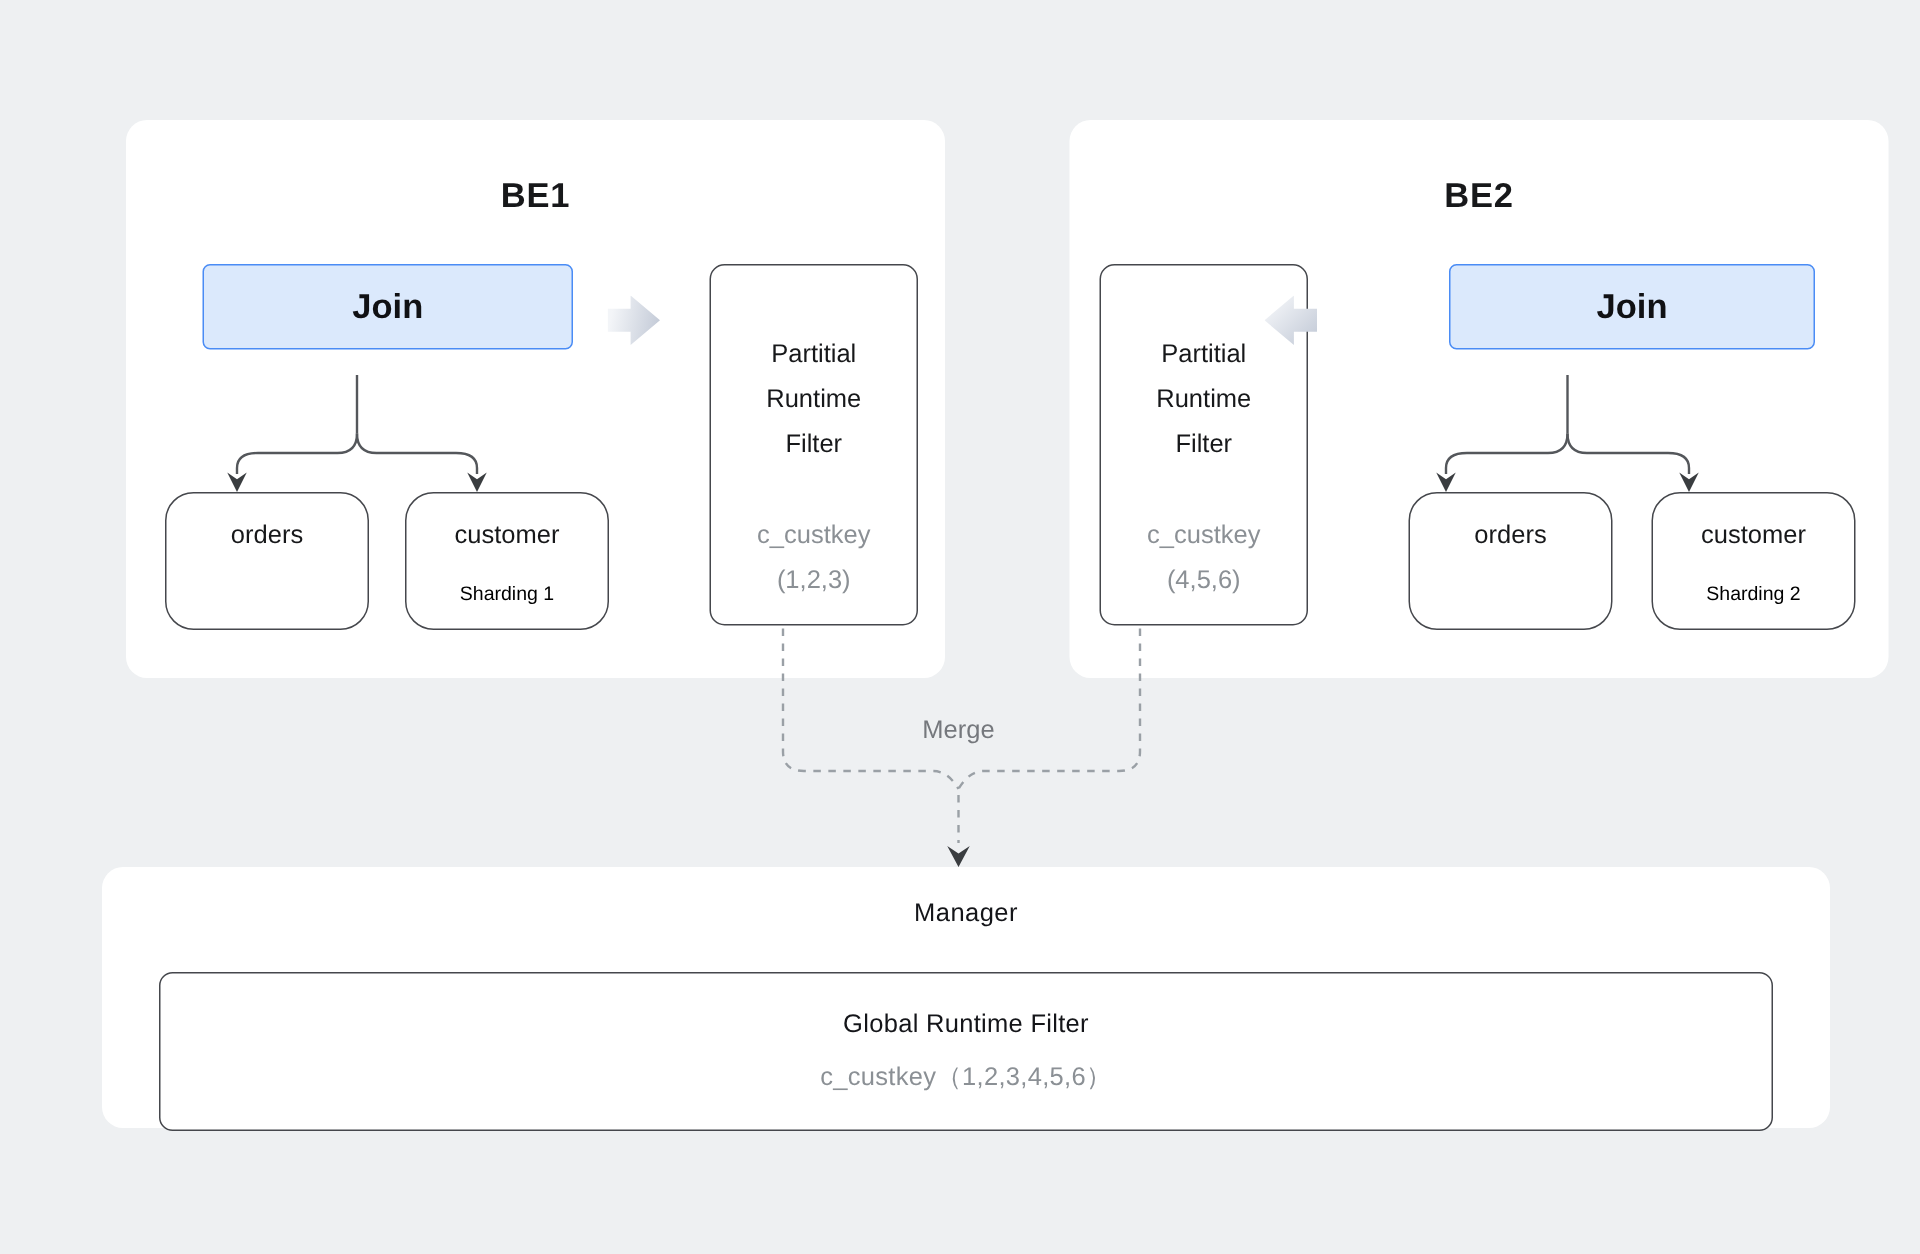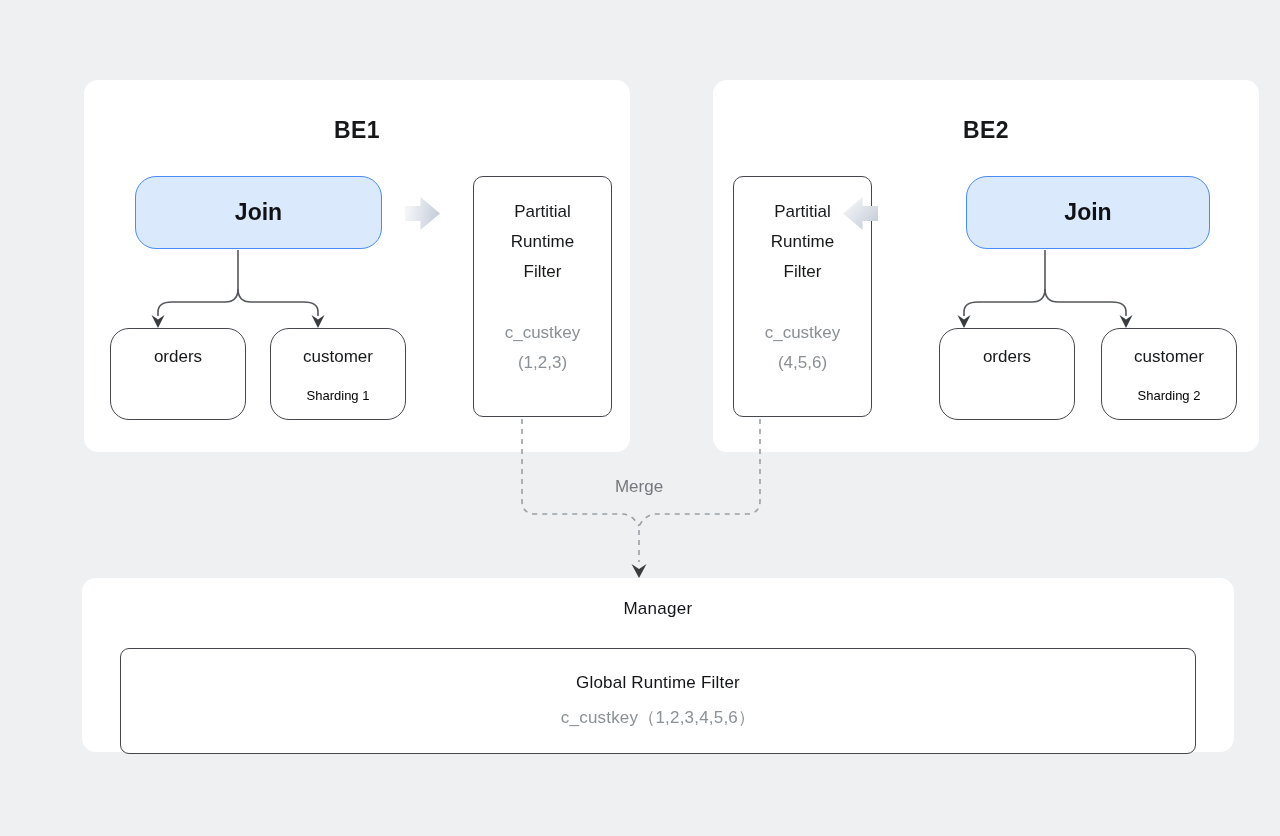--- a/index.html
+++ b/index.html
@@ -3,47 +3,47 @@
 <meta charset="utf-8">
 <style>
   html,body{margin:0;padding:0;background:#eef0f2;}
   .stage{
     position:relative;width:1280px;height:836px;background:#eef0f2;
     font-family:"Liberation Sans",sans-serif;overflow:hidden;color:#17181a;
   }
   .panel{position:absolute;background:#ffffff;border-radius:14px;margin-left:20px;}
   #panel-be1{left:64px;top:80px;width:546px;height:372px;}
   #panel-be2{left:693px;top:80px;width:546px;height:372px;}
-  #panel-manager{left:62px;top:578px;width:1152px;height:174px;}
+  #panel-manager{left:48px;top:578px;width:1152px;height:174px;}
 
   .panel-title{
     position:absolute;left:0;right:0;top:37px;text-align:center;
     font-size:23px;font-weight:700;color:#17181a;letter-spacing:.5px;
   }
 
   .join-box{
-    position:absolute;height:73px;box-sizing:border-box;
-    background:#dbe9fc;border:1.5px solid #4a8cf5;border-radius:21px;
+    position:absolute;height:57px;box-sizing:border-box;
+    background:#dbe9fc;border:1.5px solid #4a8cf5;border-radius:5px;
     display:flex;align-items:center;justify-content:center;
     font-size:23px;font-weight:700;color:#101114;
   }
   #join-1{left:51px;top:96px;width:247px;}
   #join-2{left:253px;top:96px;width:244px;}
 
   .node-box{
     position:absolute;box-sizing:border-box;background:#ffffff;
     border:1.4px solid #45474c;border-radius:10px;text-align:center;
   }
   .table-box{width:136px;height:92px;top:248px;padding-top:18px;border-radius:19px;}
   #orders-1{left:26px;}  #customer-1{left:186px;}
   #orders-2{left:226px;} #customer-2{left:388px;}
   .table-main{font-size:17px;color:#17181a;line-height:19px;}
   .table-sub{margin-top:20px;font-size:13px;color:#000000;line-height:19px;}
 
-  .filter-box{width:139px;height:241px;top:96px;padding-top:20px;}
+  .filter-box{width:139px;height:241px;top:96px;padding-top:44px;}
   #filter-1{left:389px;} #filter-2{left:20px;}
   .filter-line{font-size:17px;line-height:30px;color:#17181a;}
   .filter-key{margin-top:31px;}
   .filter-key .filter-line{color:#8b9095;}
 
   .block-arrow{position:absolute;width:35px;height:33px;}
   #flow-arrow-right{
     left:405px;top:197px;
     background:linear-gradient(100deg,#f3f5f8 12%,#c3cad7 95%);
     clip-path:polygon(0 27%,44% 27%,44% 0,100% 50%,44% 100%,44% 73%,0 73%);

